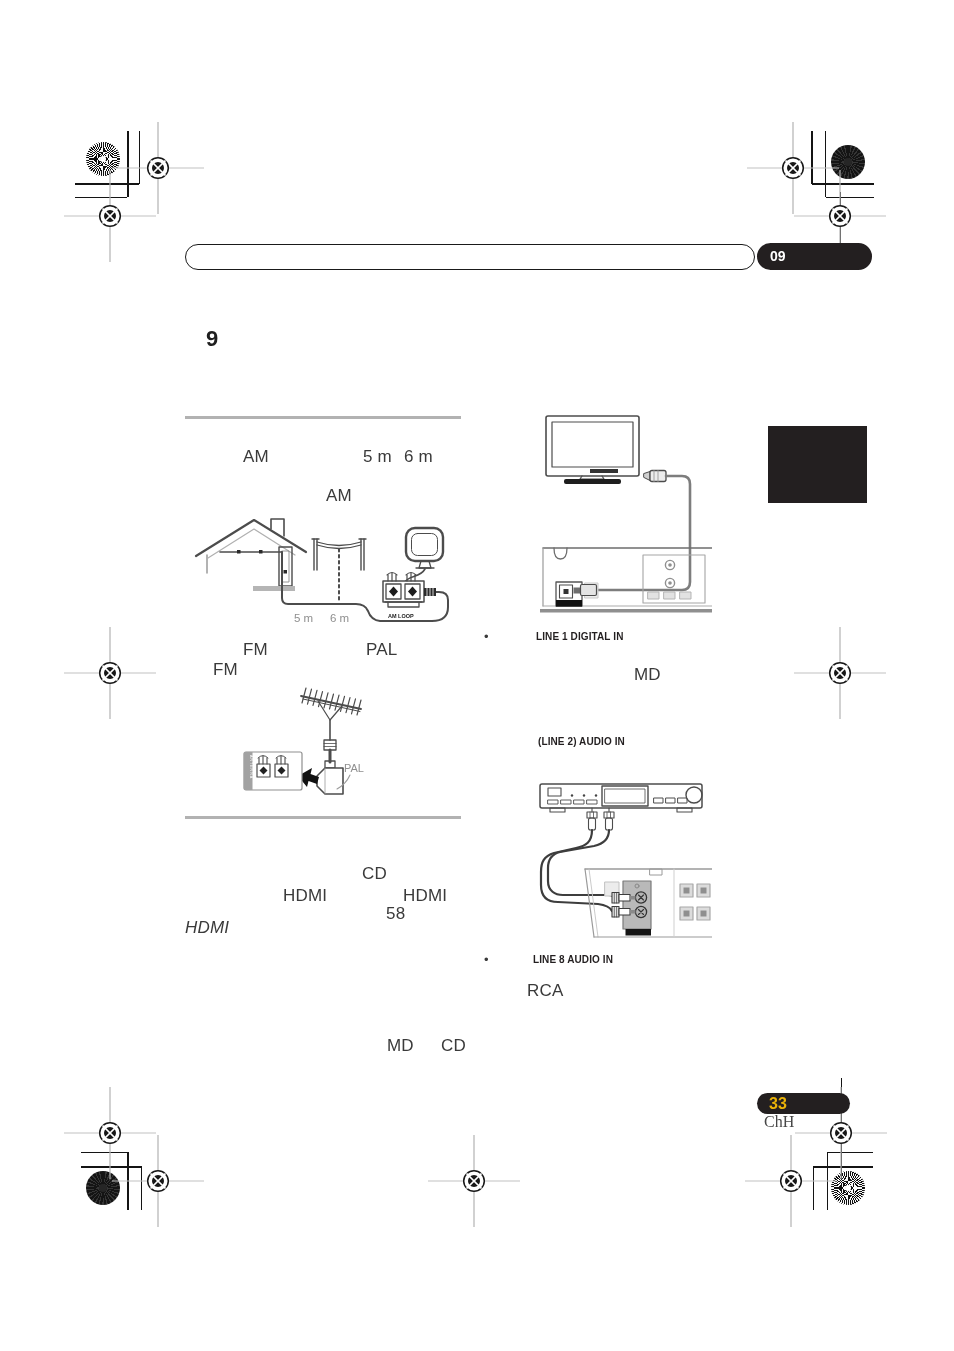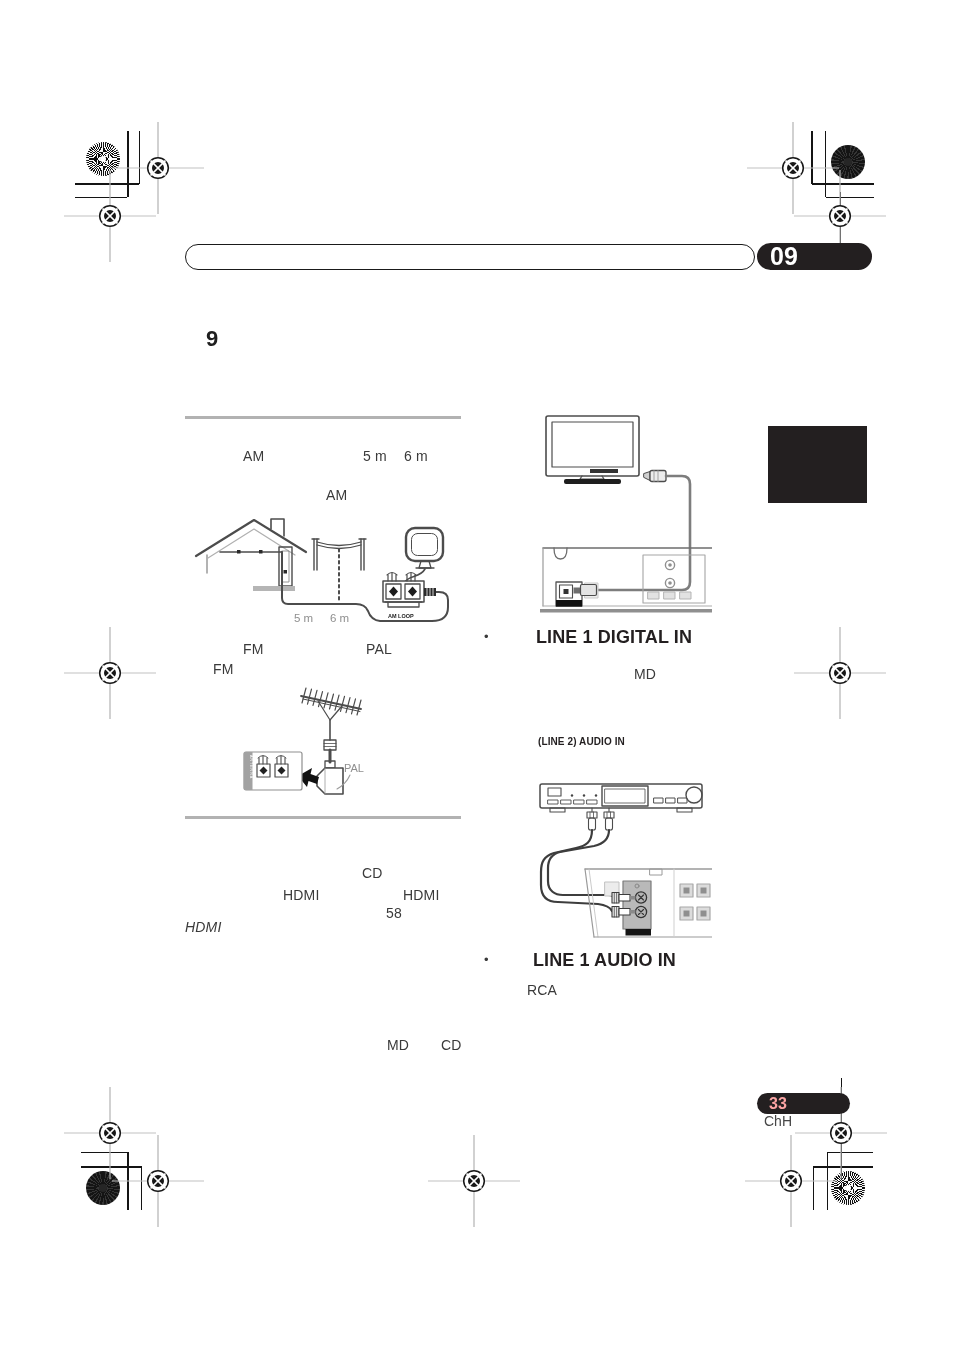--- a/index.html
+++ b/index.html
@@ -1,33 +1,33 @@
 <!DOCTYPE html>
 <html><head>
 <meta charset="utf-8">
 <style>
   html,body{margin:0;padding:0;background:#e9e9e9;}
   .page{position:relative;width:954px;height:1351px;background:#ffffff;overflow:hidden;
         font-family:"Liberation Sans",sans-serif;}
   
-  .t{position:absolute;font-size:14px;color:#3a3a3a;letter-spacing:.2px;white-space:nowrap;line-height:15px;}
-  .tb{position:absolute;font-size:18px;font-weight:bold;color:#231f20;letter-spacing:.1px;white-space:nowrap;line-height:16px;}
+  .t{position:absolute;font-size:17px;color:#3a3a3a;letter-spacing:.2px;white-space:nowrap;line-height:15px;}
+  .tb{position:absolute;font-size:10px;font-weight:bold;color:#231f20;letter-spacing:.1px;white-space:nowrap;line-height:16px;}
   .it{font-style:italic;}
   .h9{position:absolute;font-size:22px;font-weight:bold;color:#1f1f1f;line-height:22px;}
   
   .rule{position:absolute;height:3px;background:#b2b2b2;}
   .cm{position:absolute;background:#141414;z-index:1;}
   .blk{position:absolute;background:#141414;z-index:1;}
   
   .hbar{position:absolute;left:185px;top:244px;width:568px;height:24px;border:1.4px solid #1a1a1a;border-radius:13px;background:#fff;z-index:2;}
   .chpill{position:absolute;left:757px;top:243px;width:115px;height:27px;border-radius:13.5px;background:#231f20;color:#fff;
-          font-weight:bold;font-size:25px;line-height:27px;padding-left:13px;box-sizing:border-box;z-index:2;}
-  .pgpill{position:absolute;left:757px;top:1093px;width:93px;height:21px;border-radius:10.5px;background:#231f20;color:#fca5a5;
+          font-weight:bold;font-size:14px;line-height:27px;padding-left:13px;box-sizing:border-box;z-index:2;}
+  .pgpill{position:absolute;left:757px;top:1093px;width:93px;height:21px;border-radius:10.5px;background:#231f20;color:#eab308;
           font-weight:bold;font-size:16px;line-height:21px;padding-left:12px;box-sizing:border-box;z-index:2;}
-  .pgreg{position:absolute;left:764px;top:1113px;font-size:14px;color:#474747;z-index:2;}
+  .pgreg{position:absolute;left:764px;top:1113px;font-size:16px;color:#474747;z-index:2;font-family:Liberation Serif, serif;}
   .tab{position:absolute;left:768px;top:426px;width:99px;height:77px;background:#231f20;}
   
   .regt{position:absolute;width:96px;height:96px;z-index:1;}
   .sunburst{position:absolute;width:34px;height:34px;border-radius:50%;z-index:1;
     background:repeating-conic-gradient(#101010 0deg 4deg,#fafafa 4deg 8deg);}
   .sunburst::after{content:"";position:absolute;left:14px;top:14px;width:6px;height:6px;background:#fff;border-radius:50%;}
   .halftone{position:absolute;width:34px;height:34px;border-radius:50%;z-index:1;
     background:repeating-conic-gradient(#141414 0deg 9deg,#353535 9deg 14deg);}
   .halftone::after{content:"";position:absolute;left:13px;top:13px;width:8px;height:8px;border-radius:50%;background:#262626;}
   .diagram{position:absolute;}
@@ -341,19 +341,19 @@
         <rect x="102" y="114" width="5.5" height="3.5" fill="#8a8a8a" stroke="none"></rect>
         <rect x="84" y="124.5" width="7" height="10.5" fill="#e6e6e6" stroke-width="1.1"></rect>
         <path d="M86.3,124.5 V135 M88.6,124.5 V135" stroke-width="0.7"></path>
         <rect x="91" y="126.5" width="11" height="6.5" fill="#fff" stroke-width="1.1"></rect>
         <rect x="102" y="128" width="5.5" height="3.5" fill="#8a8a8a" stroke="none"></rect>
       </g>
     </g>
   </svg>
 
   <span class="t" style="left:484px;top:952px;font-size:13px">•</span>
-  <span class="tb" style="left:533px;top:952px">LINE 1 AUDIO IN</span>
+  <span class="tb" style="left:533px;top:952px">LINE 8 AUDIO IN</span>
   <span class="t" style="left:527px;top:983px">RCA</span>
 
   <div class="pgpill">33</div>
   <div class="pgreg">ChH</div>
 
 </div>
 
 </body></html>

